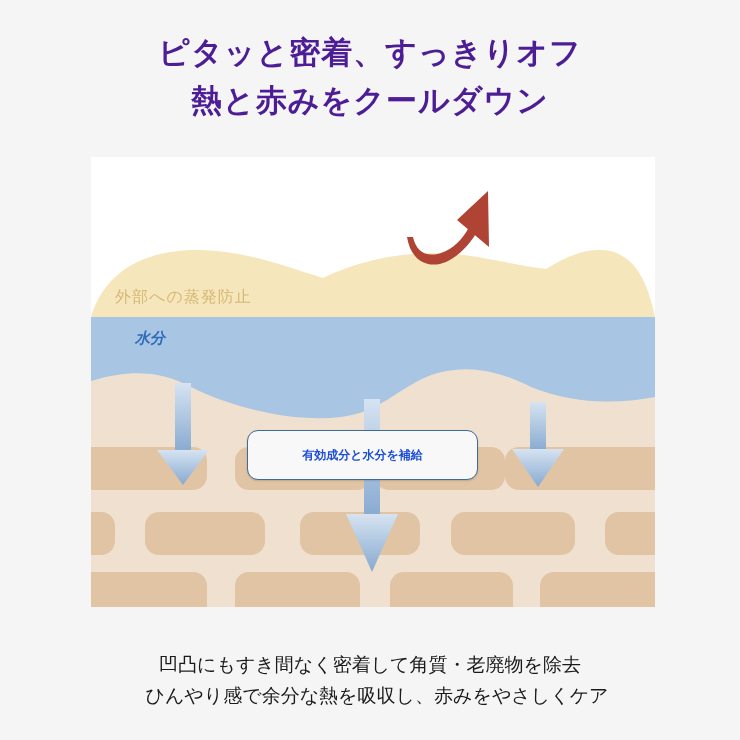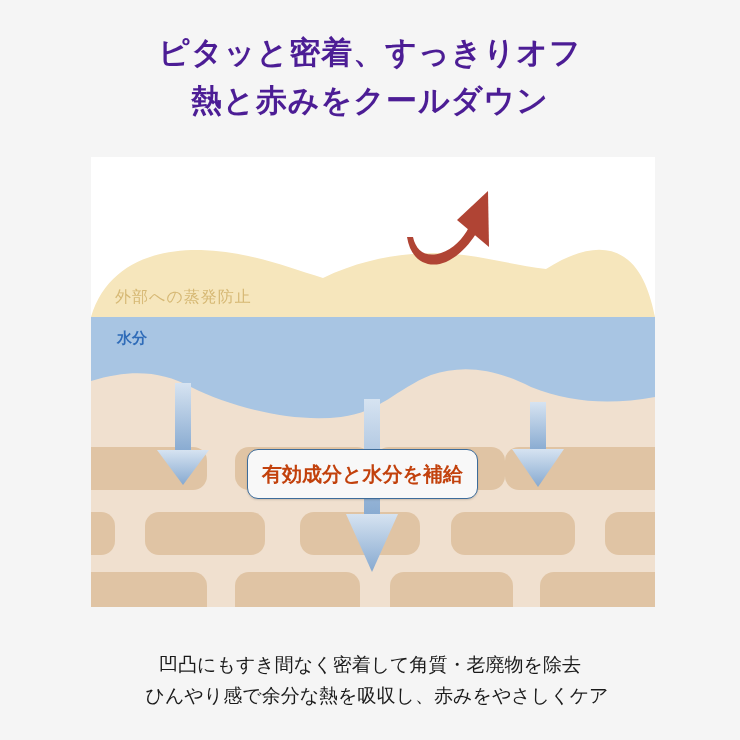--- a/index.html
+++ b/index.html
@@ -26,39 +26,39 @@
     width: 564px; height: 450px;
     background: #ffffff;
     overflow: hidden;
   }
   .diagram svg { position: absolute; left: 0; top: 0; }
   .layer-label {
     position: absolute;
     font-size: 15px;
   }
   .label-pack { left: 24px; top: 130px; color: #d6b874; font-size: 16px; letter-spacing: 1px; }
-  .label-water { left: 26px; top: 172px; color: #2e6bb8; font-weight: bold; }
+  .label-water { left: 44px; top: 172px; color: #2e6bb8; font-weight: bold; font-style: italic; }
   .callout {
     position: absolute;
     background: #f8f8f8;
     border-radius: 11px;
     text-align: center;
     font-weight: bold;
   }
   .callout-evap {
     left: 168px; top: 27px; width: 160px; height: 50px;
     border: 1.5px solid #9d4a3d;
     color: #9d3a2e;
     font-size: 16px; line-height: 50px;
   }
   .callout-supply {
-    left: 156px; top: 292px; width: 229px; height: 48px;
+    left: 156px; top: 273px; width: 229px; height: 48px;
     border: 1.5px solid #3d6c9a;
-    color: #c2410c;
-    font-size: 20px; line-height: 48px;
+    color: #1d4ed8;
+    font-size: 12px; line-height: 48px;
     box-shadow: 0 1px 2px rgba(0,0,0,0.15);
   }
   .caption {
     position: absolute; left: 0; right: 0;
     text-align: center;
     color: #1a1a1a;
     font-size: 19px;
   }
   .caption.c1 { top: 652px; }
   .caption.c2 { top: 683px; margin-left: 14px; }

